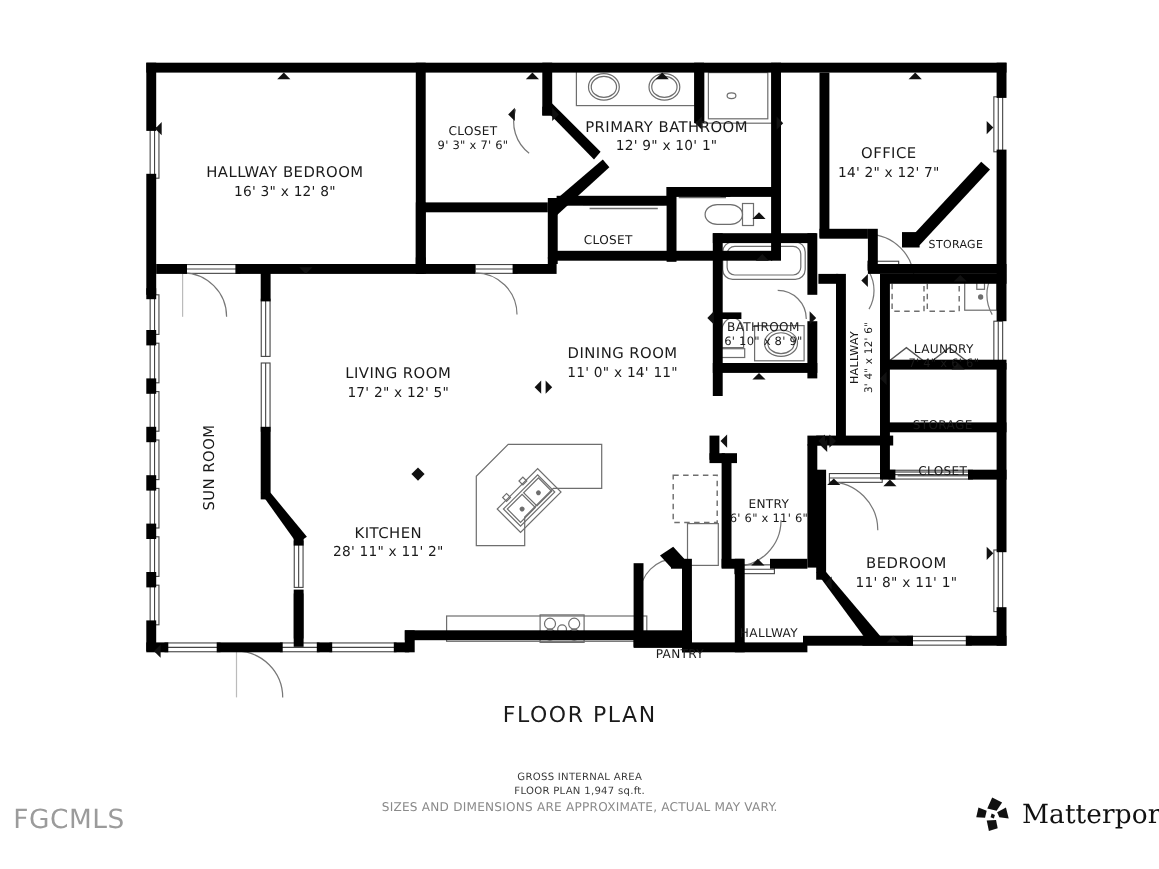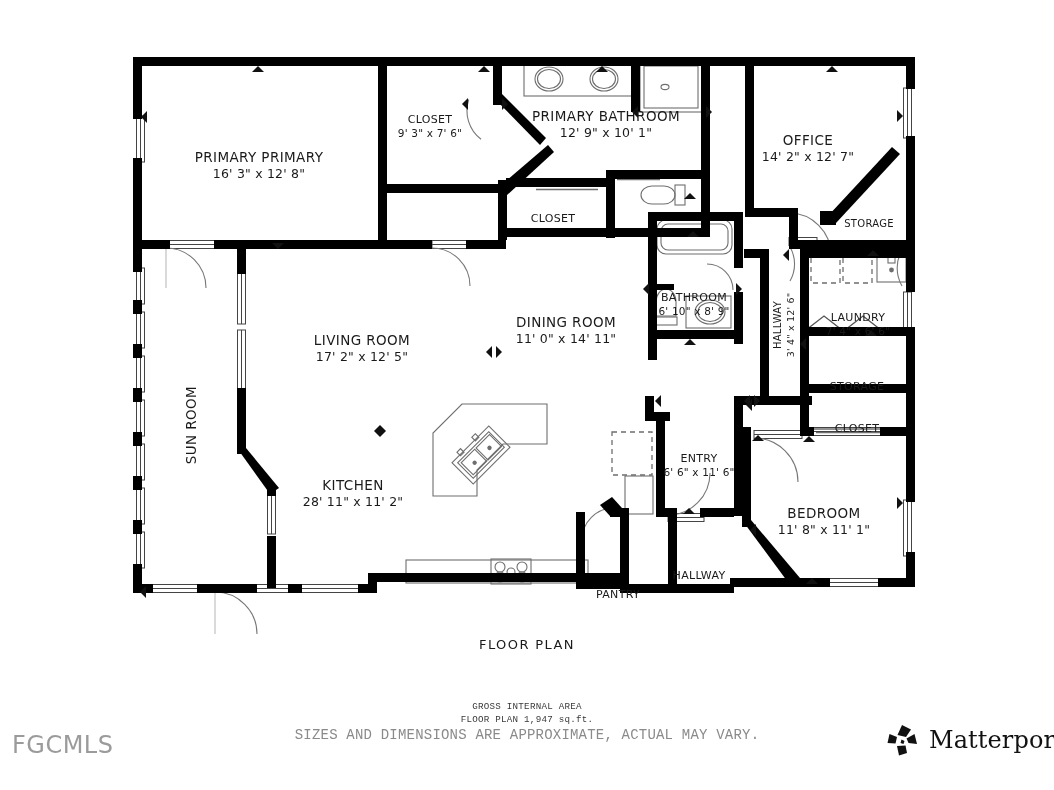--- a/index.html
+++ b/index.html
@@ -16,26 +16,26 @@
   .lbl .dm{display:block;font-size:12.5px;letter-spacing:.2px;}
   .lbl.sm .nm{font-size:11px;letter-spacing:.3px;margin-top:38px;}
   .lbl.sm .dm{font-size:10.5px;}
   .lbl.xs .nm{font-size:10px;letter-spacing:.3px;}
   .lbl.xs .dm{font-size:9.5px;}
 
   .vert{transform:translate(-50%,-50%) rotate(-90deg);transform-origin:center center;}
   .ctr{transform:translate(-50%,-50%);}
 
   #title{position:absolute;left:527px;top:637px;transform:translateX(-50%);
-         font-size:13px;letter-spacing:1.4px;color:#1a1a1a;white-space:nowrap;text-align:center;}
+         font-size:20px;letter-spacing:1.4px;color:#1a1a1a;white-space:nowrap;text-align:center;}
 
   #area-note{position:absolute;left:527px;top:700px;transform:translateX(-50%);
              text-align:center;font-size:9.2px;line-height:1.42;color:#3a3a3a;
-             letter-spacing:.25px;white-space:nowrap;font-family:Liberation Mono, monospace;}
-  #area-note .disc{font-size:14px;color:#8a8a8a;letter-spacing:.2px;}
+             letter-spacing:.25px;white-space:nowrap;}
+  #area-note .disc{font-size:11px;color:#8a8a8a;letter-spacing:.2px;}
 
   #mls{position:absolute;left:12px;top:731px;font-size:24px;letter-spacing:.5px;
        color:#9b9b9b;font-family:"DejaVu Sans","Liberation Sans",sans-serif;}
 
   #brand{position:absolute;left:884px;top:722px;display:flex;align-items:center;gap:9px;}
   #brand .bname{font-family:"DejaVu Serif","Liberation Serif",serif;font-size:24px;
                 color:#111;letter-spacing:.1px;}
 </style>
 </head>
 <body>
@@ -397,21 +397,21 @@
     <polygon points="809,436 815,442 803,442"></polygon>
     <polygon points="750,530 756,524 756,536"></polygon>
     <polygon points="903,503 897,497 897,509"></polygon>
     <polygon points="812,578 818,584 806,584"></polygon>
     <polygon points="689,508 695,514 683,514"></polygon>
     <polygon points="140,592 146,586 146,598"></polygon>
   </g>
 </svg>
 
 <div class="lbl ctr" style="left:259px;top:165px">
-  <span class="nm">PRIMARY PRIMARY</span>
+  <span class="nm">HALLWAY BEDROOM</span>
   <span class="dm">16' 3" x 12' 8"</span>
 </div>
 
 <div class="lbl ctr sm" style="left:430px;top:107px">
   <span class="nm">CLOSET</span>
   <span class="dm">9' 3" x 7' 6"</span>
 </div>
 
 <div class="lbl ctr" style="left:606px;top:124px">
   <span class="nm">PRIMARY BATHROOM</span>

